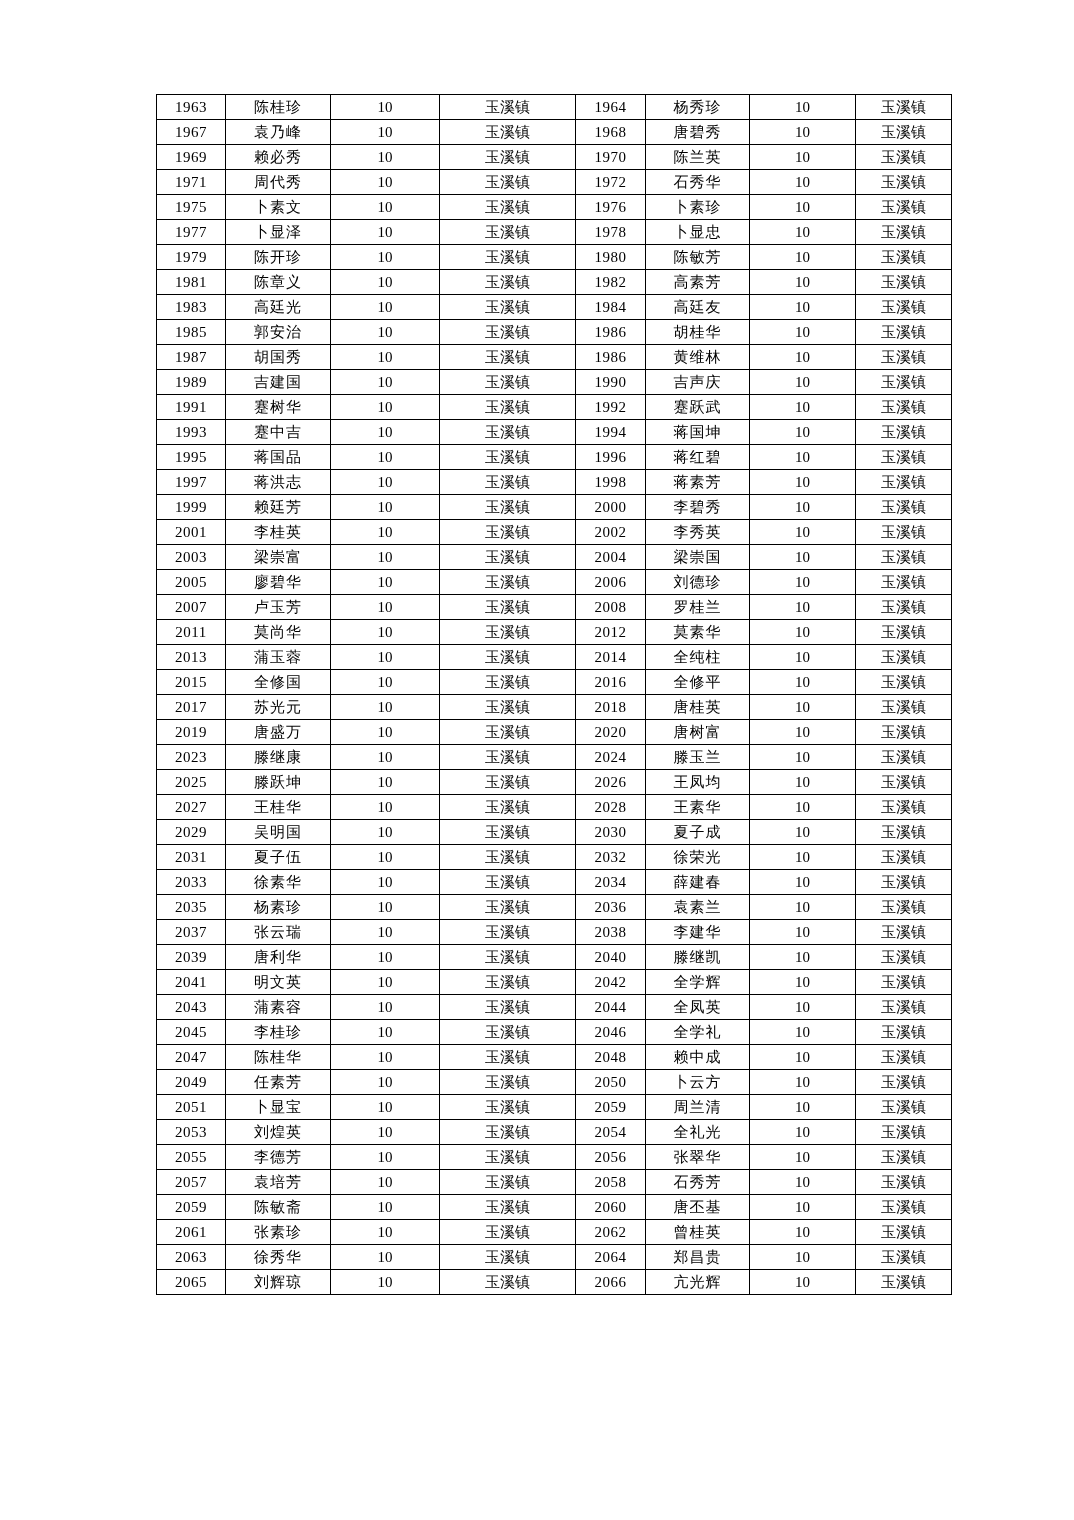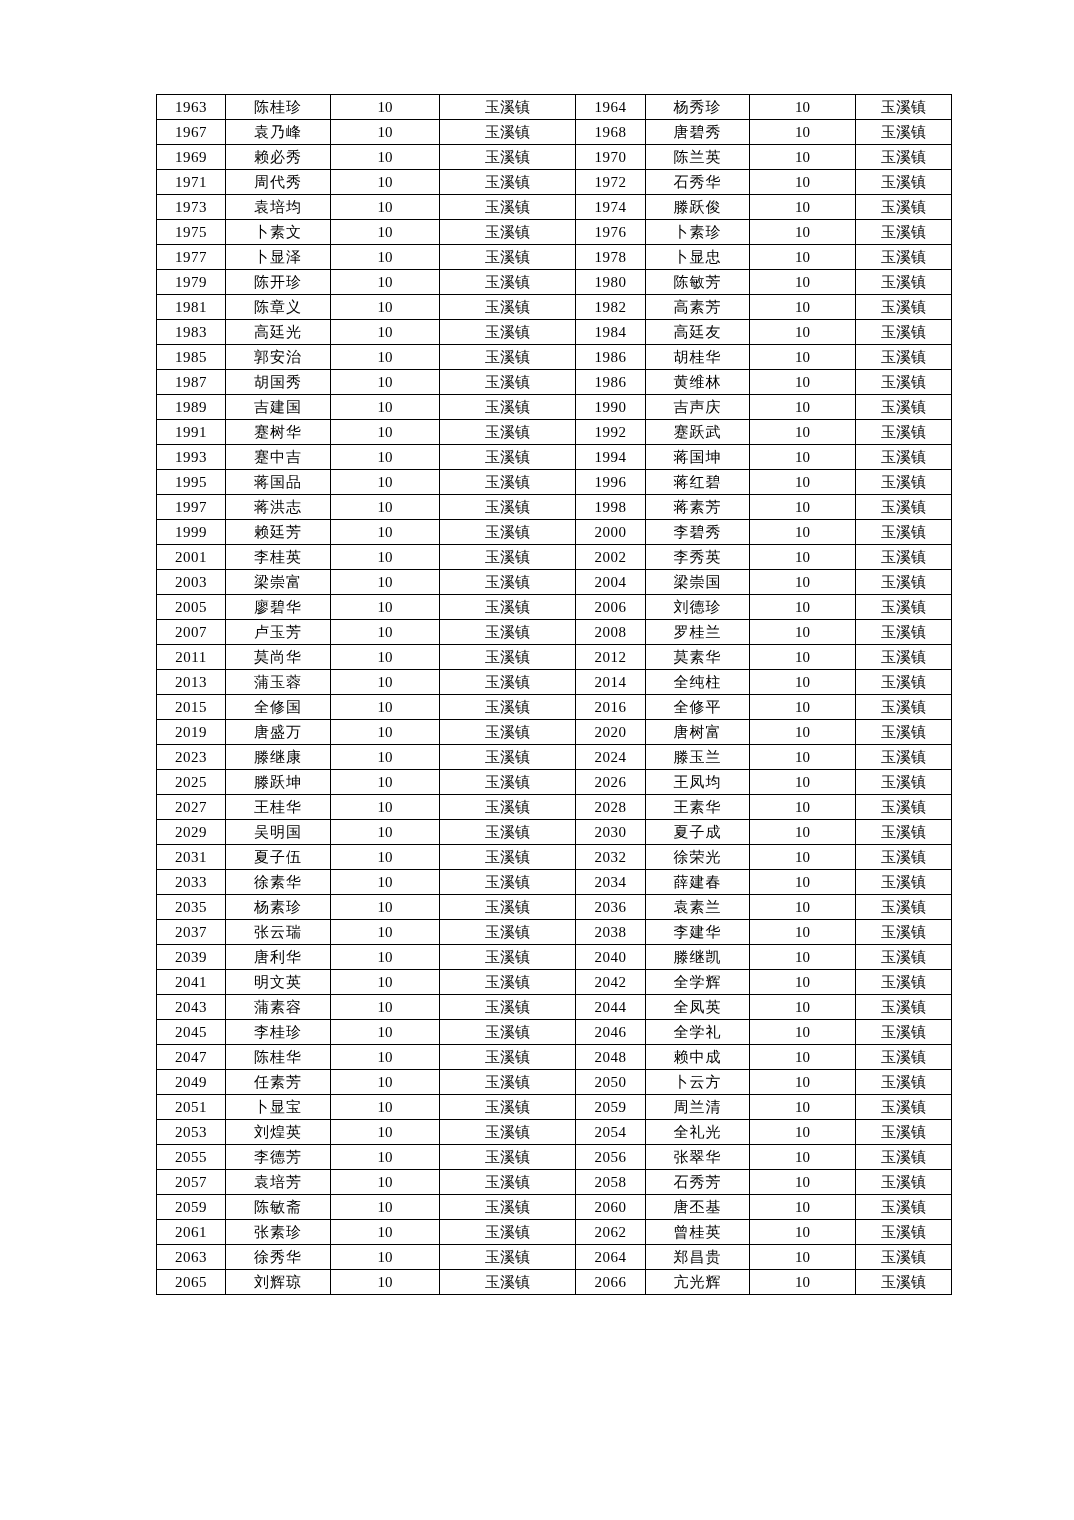--- a/index.html
+++ b/index.html
@@ -89,30 +89,20 @@
           <td class="serial-cell">1971</td>
           <td class="name-cell">周代秀</td>
           <td class="amount-cell">10</td>
           <td class="town-cell">玉溪镇</td>
           <td class="serial-cell">1972</td>
           <td class="name-cell">石秀华</td>
           <td class="amount-cell">10</td>
           <td class="town-cell">玉溪镇</td>
         </tr>
         <tr>
-          <td class="serial-cell">1973</td>
-          <td class="name-cell">袁培均</td>
-          <td class="amount-cell">10</td>
-          <td class="town-cell">玉溪镇</td>
-          <td class="serial-cell">1974</td>
-          <td class="name-cell">滕跃俊</td>
-          <td class="amount-cell">10</td>
-          <td class="town-cell">玉溪镇</td>
-        </tr>
-        <tr>
           <td class="serial-cell">1975</td>
           <td class="name-cell">卜素文</td>
           <td class="amount-cell">10</td>
           <td class="town-cell">玉溪镇</td>
           <td class="serial-cell">1976</td>
           <td class="name-cell">卜素珍</td>
           <td class="amount-cell">10</td>
           <td class="town-cell">玉溪镇</td>
         </tr>
         <tr>
@@ -295,20 +285,30 @@
           <td class="amount-cell">10</td>
           <td class="town-cell">玉溪镇</td>
         </tr>
         <tr>
           <td class="serial-cell">2015</td>
           <td class="name-cell">全修国</td>
           <td class="amount-cell">10</td>
           <td class="town-cell">玉溪镇</td>
           <td class="serial-cell">2016</td>
           <td class="name-cell">全修平</td>
+          <td class="amount-cell">10</td>
+          <td class="town-cell">玉溪镇</td>
+        </tr>
+        <tr>
+          <td class="serial-cell">2017</td>
+          <td class="name-cell">苏光元</td>
+          <td class="amount-cell">10</td>
+          <td class="town-cell">玉溪镇</td>
+          <td class="serial-cell">2018</td>
+          <td class="name-cell">唐桂英</td>
           <td class="amount-cell">10</td>
           <td class="town-cell">玉溪镇</td>
         </tr>
         <tr>
           <td class="serial-cell">2019</td>
           <td class="name-cell">唐盛万</td>
           <td class="amount-cell">10</td>
           <td class="town-cell">玉溪镇</td>
           <td class="serial-cell">2020</td>
           <td class="name-cell">唐树富</td>

